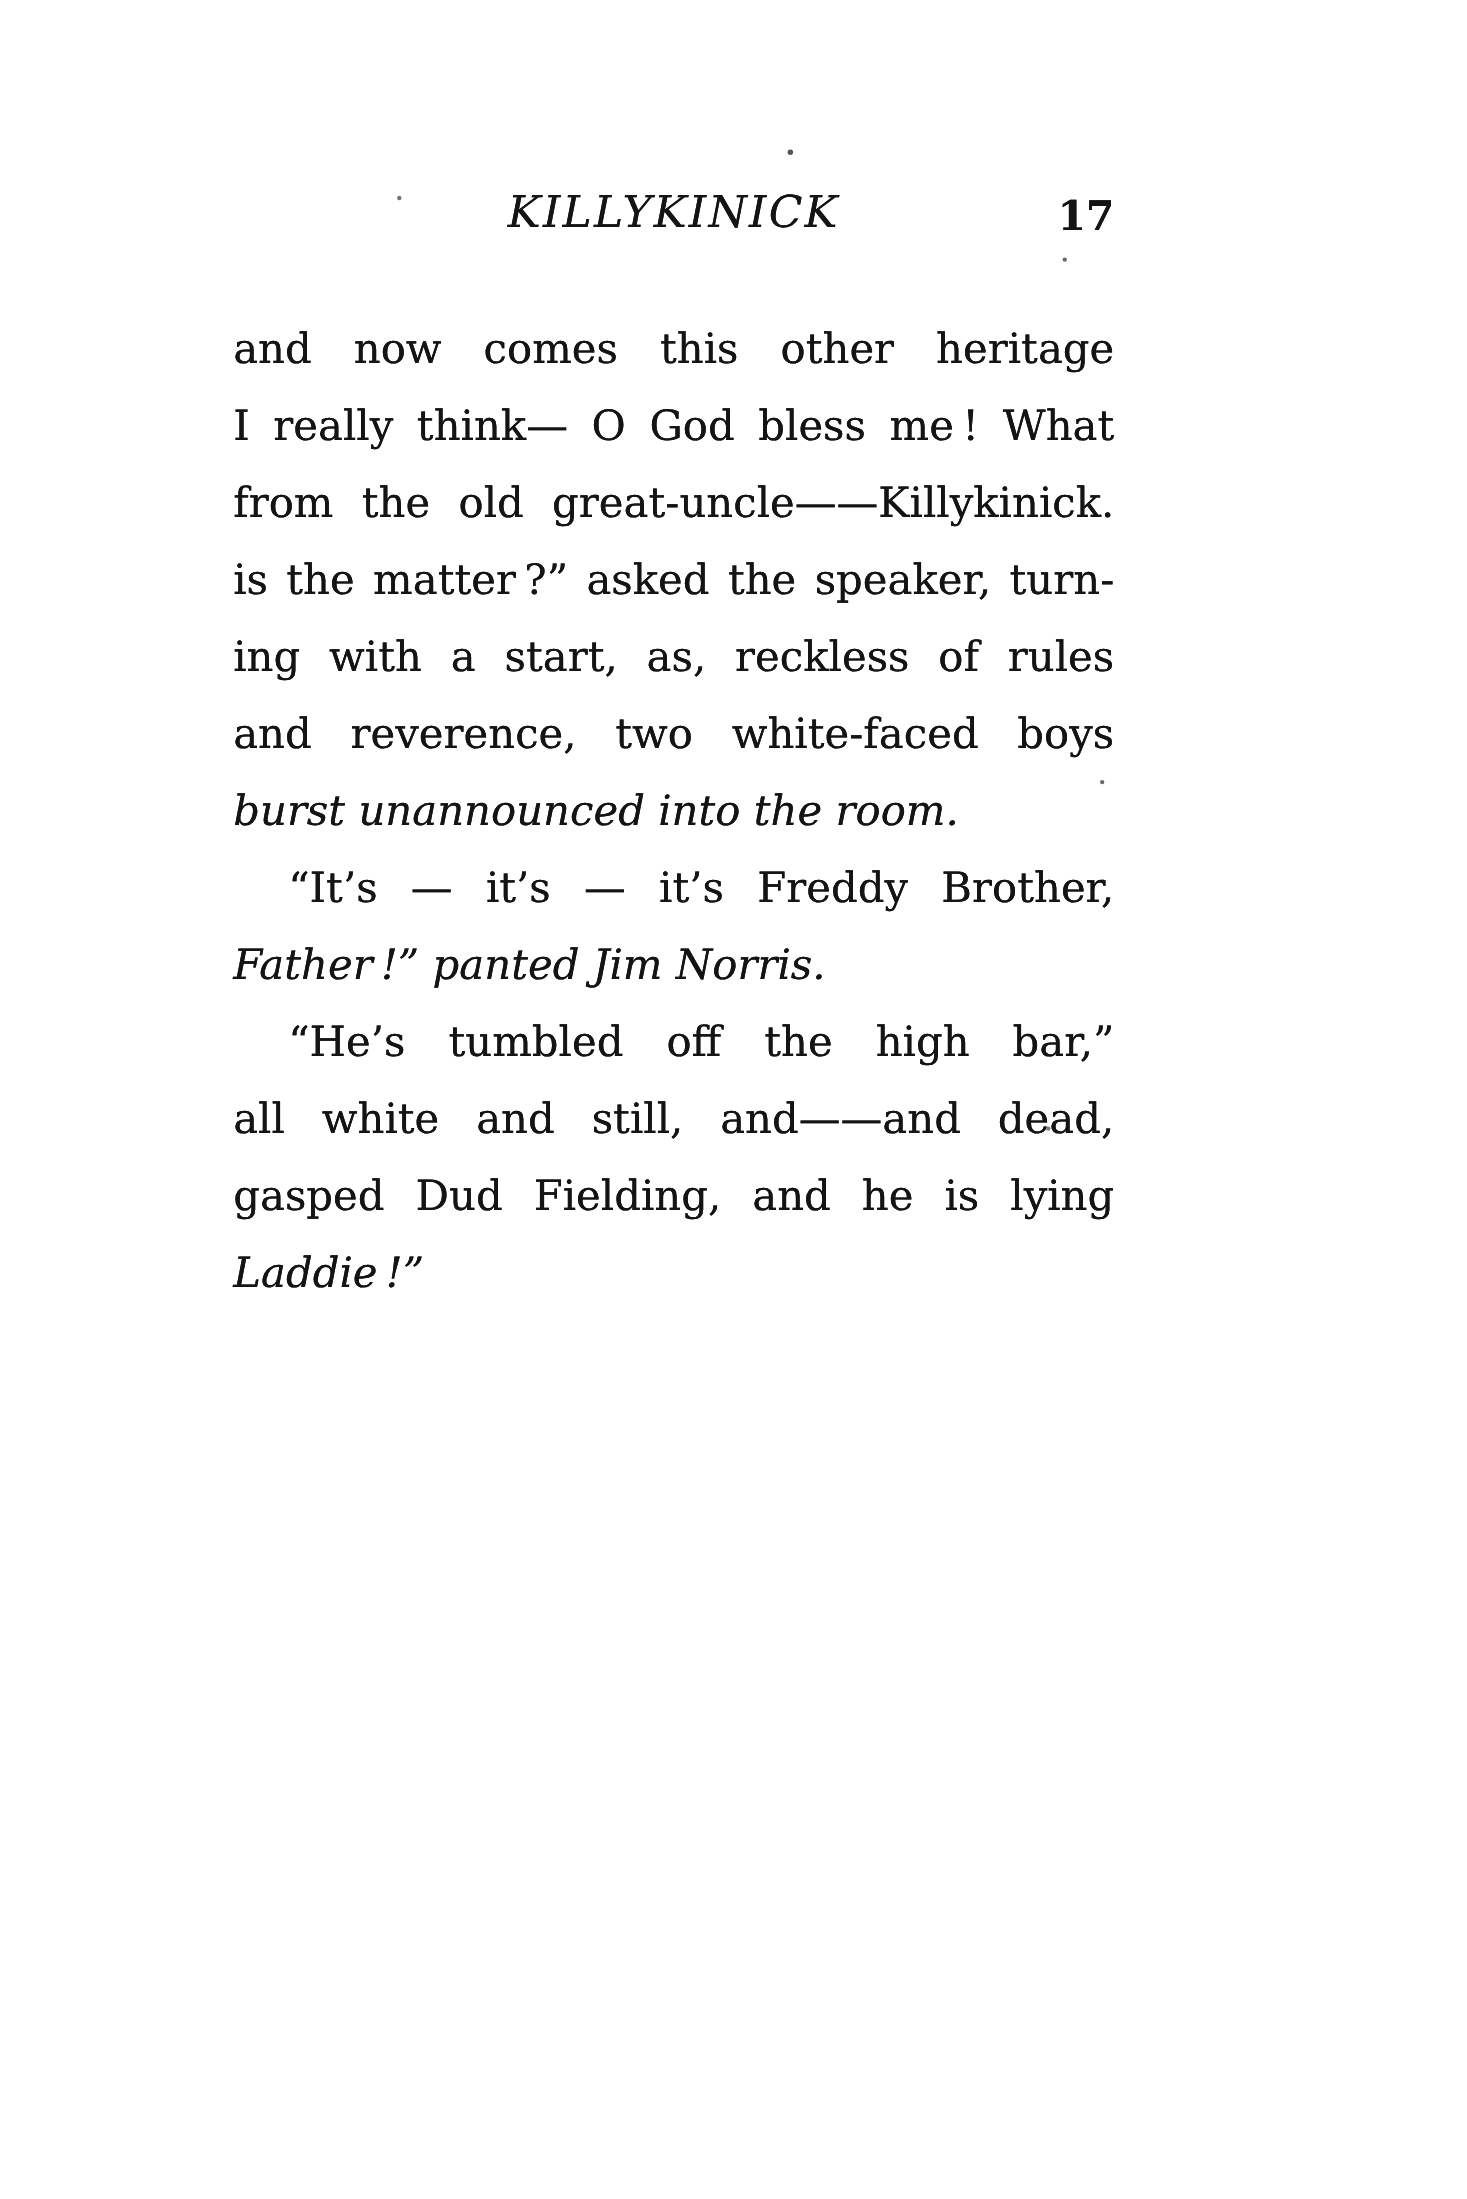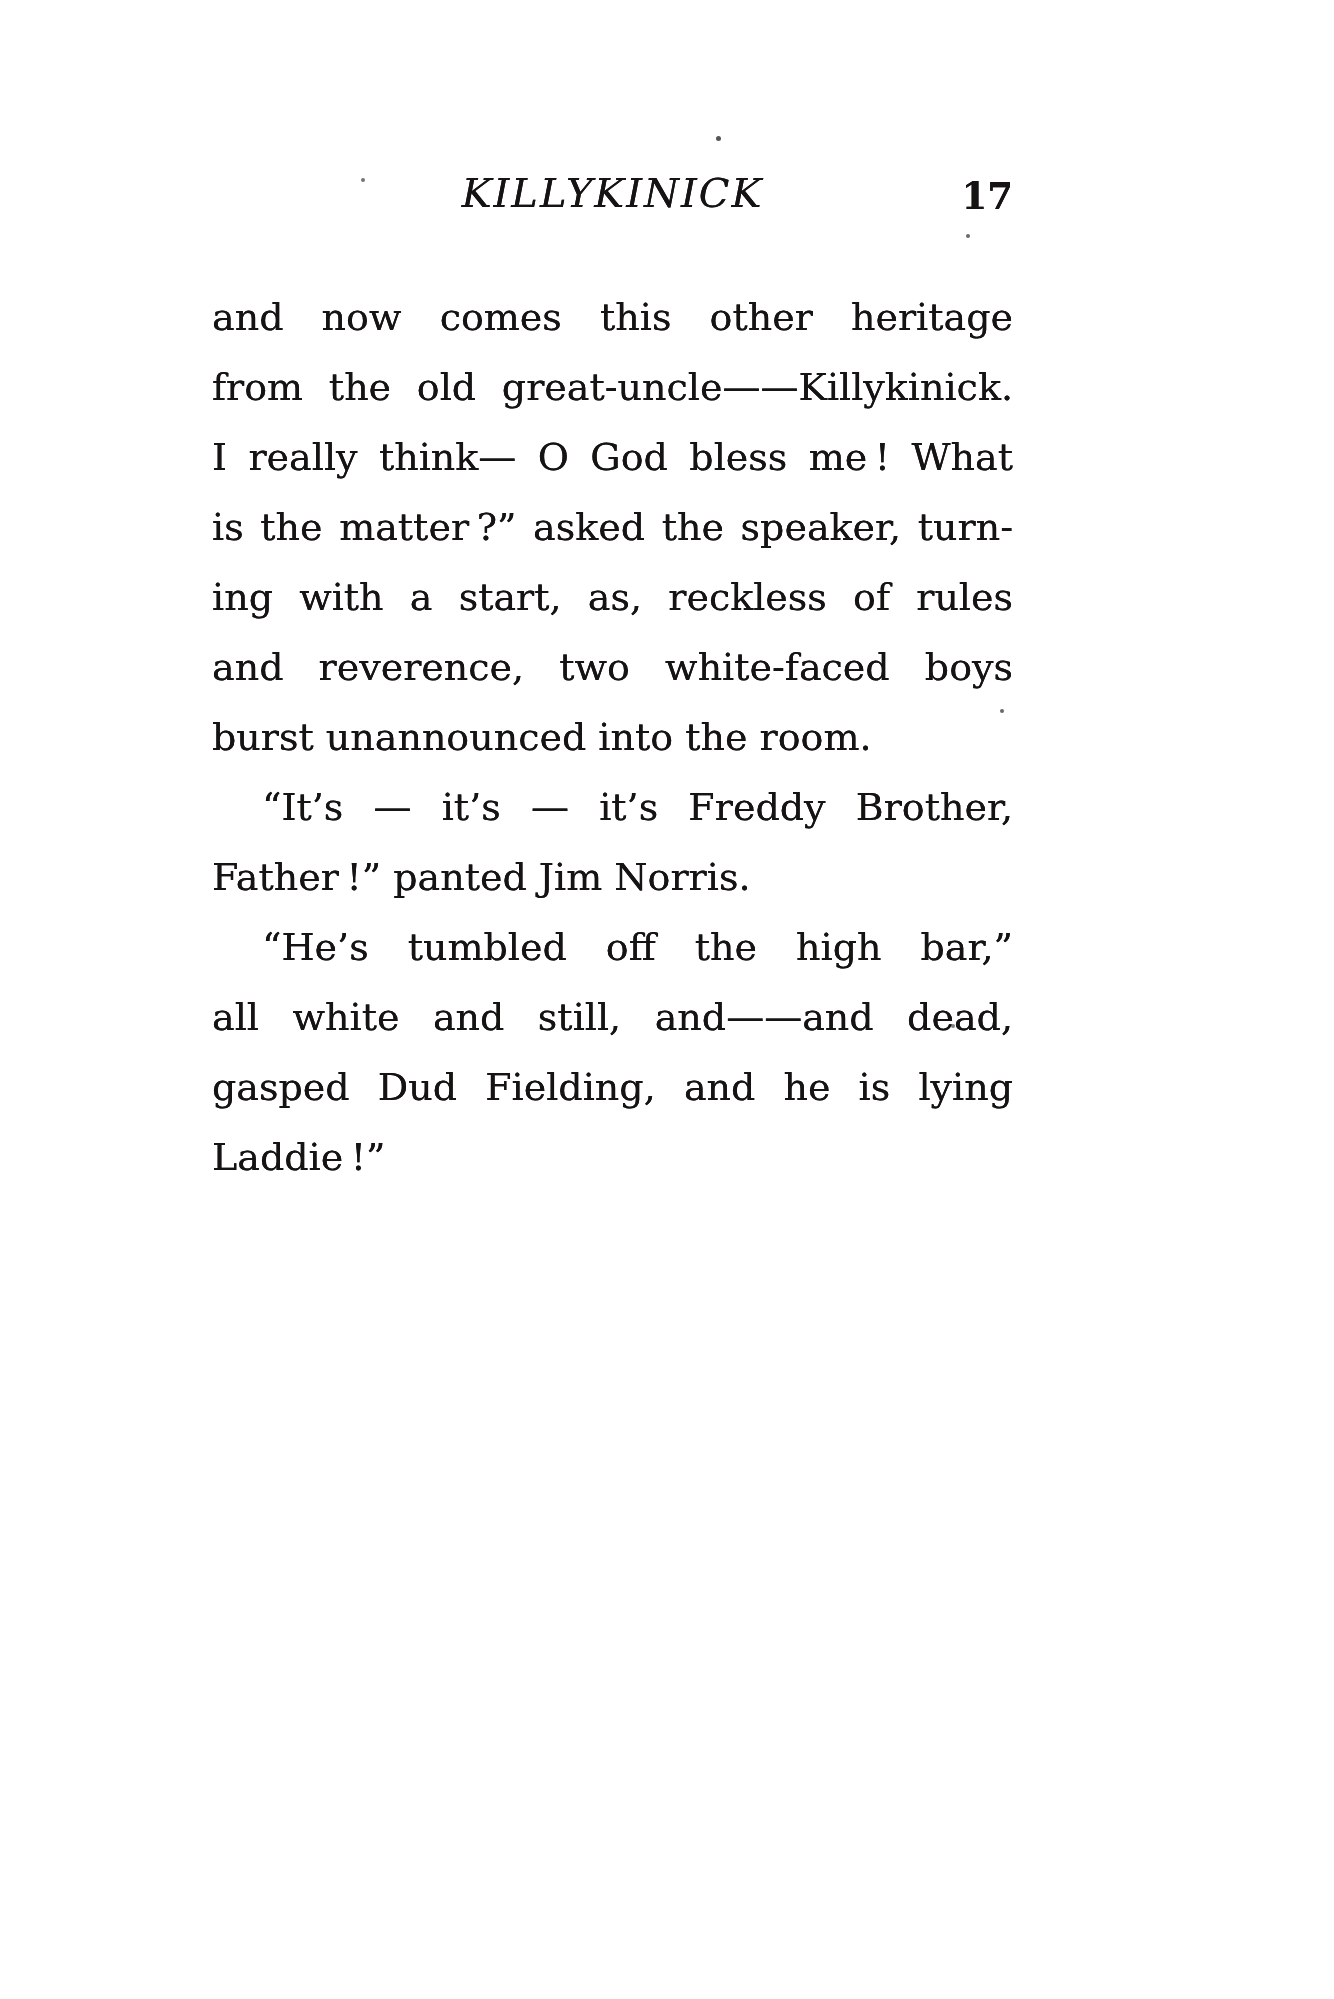--- a/index.html
+++ b/index.html
@@ -46,21 +46,21 @@
   .text-line {
     height:50px;
     line-height:50px;
     font-size:38px;
     text-align:justify;
     text-align-last:justify;
     white-space:normal;
     text-shadow:0 0 0.6px currentColor;
     margin-top:20px;
   }
-  .text-line.para-end { text-align-last:left; }
+  .text-line.para-end { text-align-last:left;font-style:italic; }
   .text-line.indent-first { text-indent:50px; }
   
   .scan-speck {
     position:absolute;
     width:5px; height:5px;
     border-radius:50%;
     background:#2a2a2a;
     opacity:0.8;
   }
   .speck-a { left:716px; top:136px; }
@@ -75,22 +75,22 @@
 <div class="page">
 
   <header class="page-header">
     <span class="running-head">KILLYKINICK</span>
     <span class="page-number">17</span>
   </header>
 
   <main class="body-text">
       <div>
         <div class="text-line">and now comes this other heritage</div>
+        <div class="text-line">I really think— O God bless me ! What</div>
         <div class="text-line">from the old great-uncle——Killykinick.</div>
-        <div class="text-line">I really think— O God bless me ! What</div>
         <div class="text-line">is the matter ?” asked the speaker, turn-</div>
         <div class="text-line">ing with a start, as, reckless of rules</div>
         <div class="text-line">and reverence, two white-faced boys</div>
         <div class="text-line para-end">burst unannounced into the room.</div>
       </div>
       <div>
         <div class="text-line indent-first">“It’s — it’s — it’s Freddy Brother,</div>
         <div class="text-line para-end">Father !” panted Jim Norris.</div>
       </div>
       <div>

